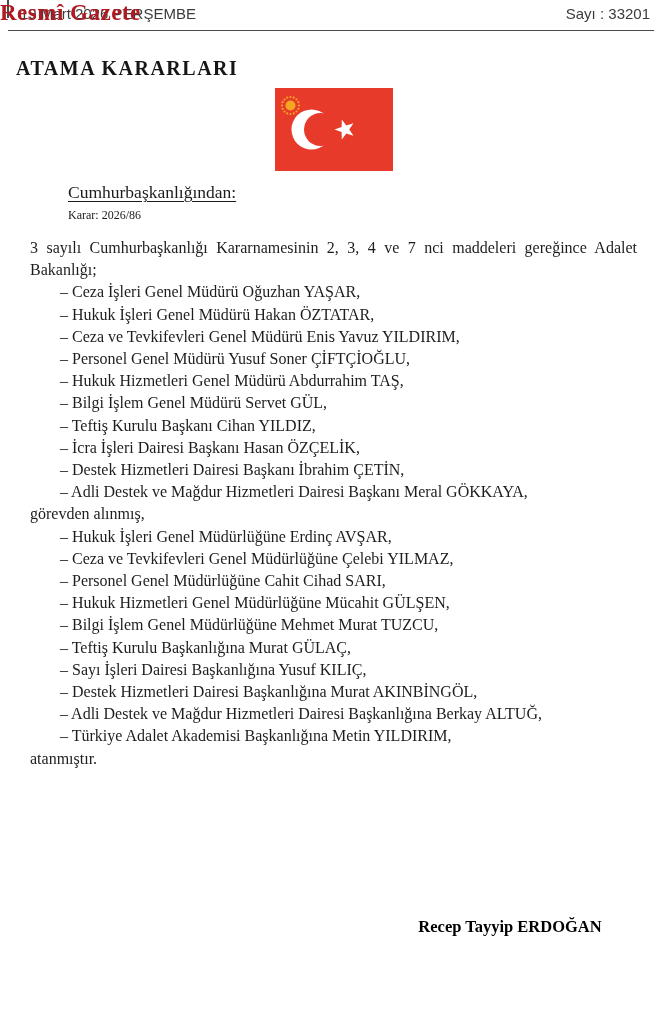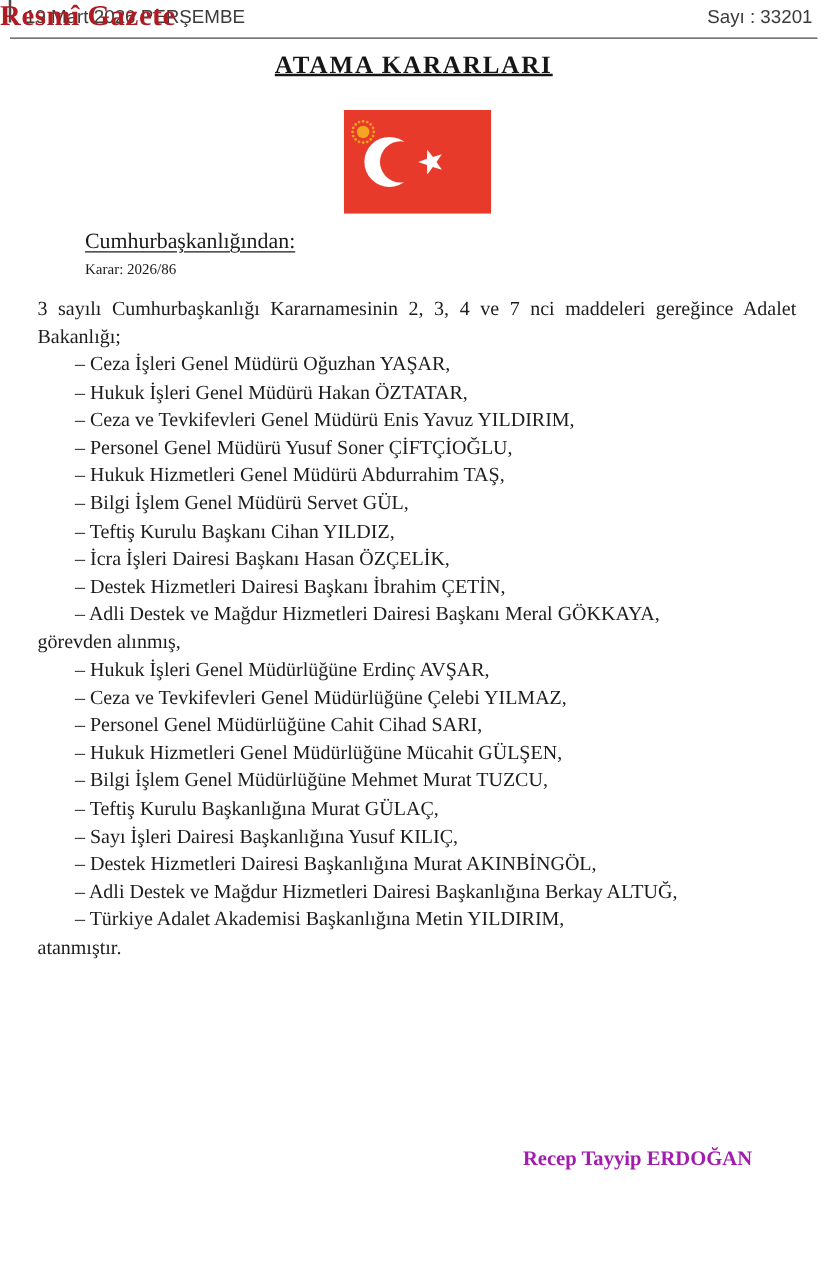--- a/index.html
+++ b/index.html
@@ -52,27 +52,25 @@
   .masthead-rule {
     position: absolute;
     left: 8px; right: 8px; top: 30px;
     border-top: 1.5px solid #4a4a4a;
   }
 
   
   .section-title {
     position: absolute;
     left: 0; right: 0; top: 41px;
-    margin: 0;
-    text-align: center;
+    margin: 16px;
     font-size: 20px;
     font-weight: bold;
     letter-spacing: 1.5px;
     color: #161616;
-    text-decoration: underline;
   }
 
   
   .flag {
     position: absolute;
     left: 275px; top: 88px;
     width: 118px; height: 83px;
     line-height: 0;
   }
 
@@ -122,21 +120,21 @@
     position: absolute;
     left: 410px; top: 916px;
     width: 200px;
     text-align: center;
   }
   .sig-name {
     margin: 0;
     font-size: 16.5px;
     font-weight: bold;
     line-height: 22px;
-    color: #a21caf;
+    color: #000000;
     white-space: nowrap;
   }
   .sig-title {
     margin: 8px 0 0 0;
     font-size: 16px;
     letter-spacing: 1px;
     line-height: 22px;
     color: #2b2b2b;
     white-space: nowrap;
   }

